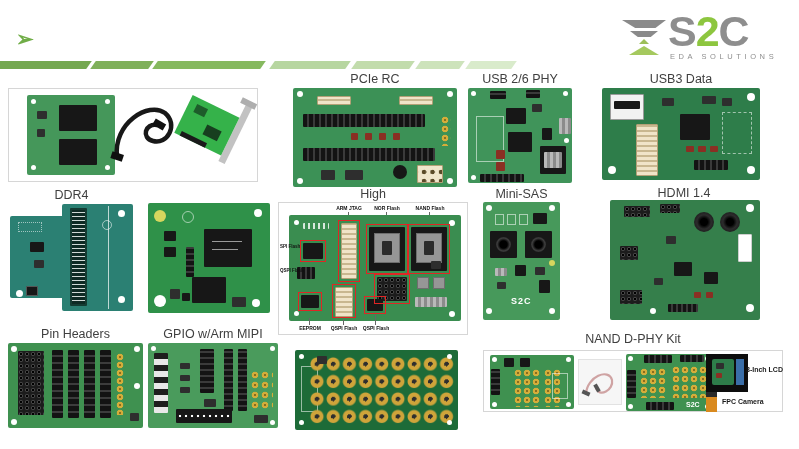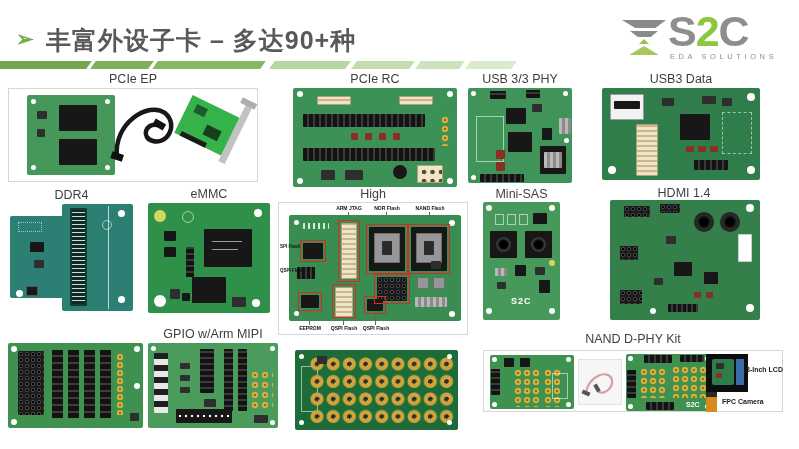--- a/index.html
+++ b/index.html
@@ -41,42 +41,40 @@
   .leader{position:absolute;background:#666;}
   .board-mark{position:absolute;color:#fff;font-weight:bold;}
   .kit-label{position:absolute;font-size:7px;font-weight:bold;color:#1a1a1a;white-space:nowrap;}
 </style>
 </head>
 <body>
 
 <div class="slide">
 
   <span class="bullet">➢</span>
-  <h1 class="title">丰富外设子卡 – 多达90+种</h1>
 
   <div>
     <div class="gbar" style="left:-3px;width:92px;background:#74a850;"></div>
     <div class="gbar" style="left:93px;width:58px;background:#7fb05a;"></div>
     <div class="gbar" style="left:155px;width:108px;background:#86b95f;"></div>
     <div class="gbar" style="left:272px;width:76px;background:#b7d6a0;"></div>
     <div class="gbar" style="left:354px;width:58px;background:#c2dcac;"></div>
     <div class="gbar" style="left:418px;width:44px;background:#cde3bb;"></div>
     <div class="gbar" style="left:468px;width:46px;background:#d9ebcb;"></div>
   </div>
 
   <div class="logo">
     <div class="logo-shape" style="left:0;top:12px;width:44px;height:8px;background:#8a8a8a;clip-path:polygon(0 0,100% 0,76% 100%,30% 100%);"></div>
     <div class="logo-shape" style="left:8px;top:23px;width:28px;height:6px;background:#8a8a8a;clip-path:polygon(0 0,100% 0,74% 100%,28% 100%);"></div>
     <div class="logo-shape" style="left:17px;top:31px;width:10px;height:5px;background:#9cbf58;clip-path:polygon(50% 0,100% 100%,0 100%);"></div>
     <div class="logo-shape" style="left:7px;top:38px;width:30px;height:9px;background:#a5c95e;clip-path:polygon(50% 0,100% 100%,0 100%);"></div>
     <div class="logo-text"><span>S</span><span class="grn">2</span><span>C</span></div>
     <div class="logo-tag">EDA SOLUTIONS</div>
   </div>
 
-  <div class="card-label" style="left:8px;top:72px;width:250px;">PCIe EP</div>
   <div class="fig framed" style="left:8px;top:88px;width:250px;height:94px;">
     <div class="pcb" style="left:18px;top:6px;width:88px;height:80px;background:#45975a;">
       <div class="chip" style="left:32px;top:10px;width:38px;height:26px;"></div>
       <div class="chip" style="left:32px;top:44px;width:38px;height:26px;"></div>
       <div class="chip2" style="left:10px;top:16px;width:10px;height:8px;"></div>
       <div class="chip2" style="left:10px;top:34px;width:8px;height:8px;"></div>
       <div class="hole" style="left:4px;top:4px;width:5px;height:5px;"></div>
       <div class="hole" style="left:78px;top:4px;width:5px;height:5px;"></div>
       <div class="hole" style="left:4px;top:70px;width:5px;height:5px;"></div>
       <div class="hole" style="left:78px;top:70px;width:5px;height:5px;"></div>
@@ -114,21 +112,21 @@
       <div class="chip" style="left:100px;top:77px;width:14px;height:14px;border-radius:50%;"></div>
       <div class="beigeflat" style="left:124px;top:77px;width:26px;height:18px;background-image:radial-gradient(circle at 4px 4px,#5a4a28 0 2px,rgba(0,0,0,0) 2.6px);background-size:8.5px 9px;background-position:2px 2px;"></div>
       <div class="goldgrid" style="left:148px;top:28px;width:10px;height:30px;"></div>
       <div class="hole" style="left:4px;top:3px;width:6px;height:6px;"></div>
       <div class="hole" style="left:154px;top:3px;width:6px;height:6px;"></div>
       <div class="hole" style="left:4px;top:90px;width:6px;height:6px;"></div>
       <div class="hole" style="left:154px;top:90px;width:6px;height:6px;"></div>
     </div>
   </div>
 
-  <div class="card-label" style="left:468px;top:72px;width:104px;">USB 3/3 PHY</div>
+  <div class="card-label" style="left:468px;top:72px;width:104px;">USB 2/6 PHY</div>
   <div class="fig" style="left:468px;top:88px;width:104px;height:95px;">
     <div class="pcb" style="left:0;top:0;width:104px;height:95px;background:#40945a;">
       <div class="vstrip" style="left:22px;top:3px;width:16px;height:8px;"></div>
       <div class="vstrip" style="left:58px;top:2px;width:14px;height:8px;"></div>
       <div class="silk" style="left:8px;top:28px;width:26px;height:44px;"></div>
       <div class="chip" style="left:38px;top:20px;width:20px;height:16px;"></div>
       <div class="chip" style="left:40px;top:44px;width:24px;height:20px;"></div>
       <div class="chip2" style="left:64px;top:16px;width:10px;height:8px;"></div>
       <div class="chip" style="left:74px;top:40px;width:10px;height:12px;"></div>
       <div class="metal" style="left:91px;top:30px;width:12px;height:16px;"></div>
@@ -176,21 +174,20 @@
       <div class="hole" style="left:56px;top:92px;width:7px;height:7px;"></div>
       <div class="silk" style="left:40px;top:16px;width:8px;height:8px;border-radius:50%;"></div>
     </div>
     <div class="chip" style="left:20px;top:38px;width:14px;height:10px;"></div>
     <div class="chip2" style="left:24px;top:56px;width:10px;height:8px;"></div>
     <div class="chip" style="left:16px;top:82px;width:12px;height:10px;border:1px solid #555;box-sizing:border-box;"></div>
     <div class="hole" style="left:6px;top:86px;width:7px;height:7px;"></div>
     <div class="silk" style="left:8px;top:18px;width:22px;height:8px;border-style:dotted;"></div>
   </div>
 
-  <div class="card-label" style="left:148px;top:187px;width:122px;">eMMC</div>
   <div class="fig" style="left:148px;top:203px;width:122px;height:110px;">
     <div class="pcb" style="left:0;top:0;width:122px;height:110px;background:#2f9149;">
       <div class="yhole" style="left:6px;top:7px;width:12px;height:12px;"></div>
       <div class="silk" style="left:34px;top:8px;width:10px;height:10px;border-radius:50%;"></div>
       <div class="hole" style="left:106px;top:6px;width:8px;height:8px;"></div>
       <div class="chip" style="left:16px;top:28px;width:12px;height:10px;"></div>
       <div class="chip" style="left:16px;top:44px;width:12px;height:10px;"></div>
       <div class="chip" style="left:56px;top:26px;width:48px;height:38px;">
         <div class="leader" style="left:8px;top:12px;width:30px;height:1px;background:#9a9a9a;"></div>
         <div class="leader" style="left:8px;top:20px;width:26px;height:1px;background:#9a9a9a;"></div>
@@ -304,20 +301,21 @@
       <div class="red" style="left:84px;top:92px;width:7px;height:6px;"></div>
       <div class="red" style="left:96px;top:92px;width:7px;height:6px;"></div>
       <div class="dotgrid" style="left:10px;top:90px;width:22px;height:14px;"></div>
       <div class="vstrip" style="left:58px;top:104px;width:30px;height:8px;background:repeating-linear-gradient(90deg,#131313 0 3px,#3a3a3a 3px 5px);"></div>
       <div class="hole" style="left:136px;top:4px;width:8px;height:8px;"></div>
       <div class="hole" style="left:136px;top:104px;width:8px;height:8px;"></div>
       <div class="hole" style="left:40px;top:108px;width:6px;height:6px;"></div>
     </div>
   </div>
 
+  <div class="card-label" style="left:8px;top:327px;width:135px;">Pin Headers</div>
   <div class="fig" style="left:8px;top:343px;width:135px;height:85px;">
     <div class="pcb" style="left:0;top:0;width:135px;height:85px;background:#3f9150;">
       <div class="dotgrid" style="left:10px;top:8px;width:26px;height:64px;"></div>
       <div class="vstrip" style="left:44px;top:7px;width:11px;height:68px;background:repeating-linear-gradient(0deg,#131313 0 5px,#3c3c3c 5px 7px);"></div>
       <div class="vstrip" style="left:60px;top:7px;width:11px;height:68px;background:repeating-linear-gradient(0deg,#131313 0 5px,#3c3c3c 5px 7px);"></div>
       <div class="vstrip" style="left:76px;top:7px;width:11px;height:68px;background:repeating-linear-gradient(0deg,#131313 0 5px,#3c3c3c 5px 7px);"></div>
       <div class="vstrip" style="left:92px;top:7px;width:11px;height:68px;background:repeating-linear-gradient(0deg,#131313 0 5px,#3c3c3c 5px 7px);"></div>
       <div class="goldgrid" style="left:108px;top:10px;width:12px;height:62px;background-size:12px 8px;"></div>
       <div class="chip2" style="left:122px;top:70px;width:9px;height:8px;"></div>
       <div class="hole" style="left:3px;top:3px;width:6px;height:6px;"></div>

